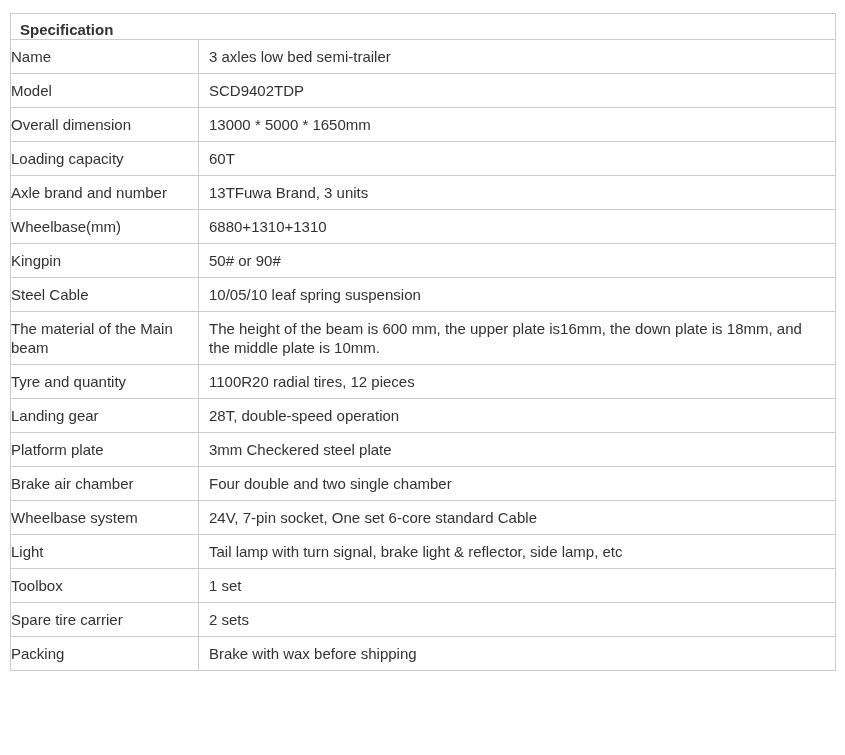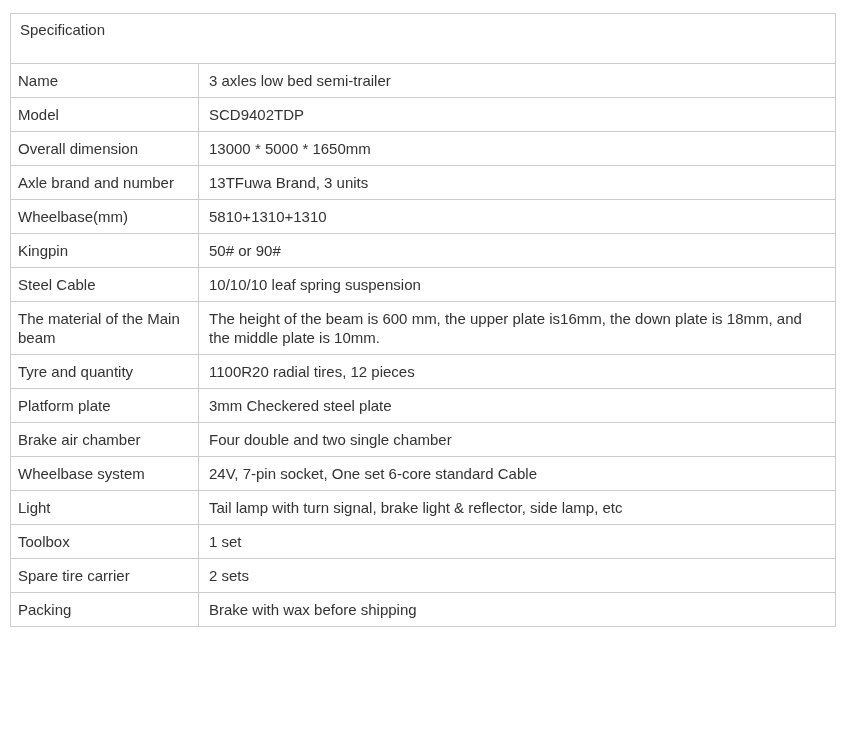--- a/index.html
+++ b/index.html
@@ -15,29 +15,29 @@
   .spec-table {
     border-collapse: collapse;
     margin: 13px 0 0 10px;
     width: 826px;
     table-layout: fixed;
     color: #333333;
     font-size: 15px;
   }
   .spec-table td {
     border: 1px solid #cccccc;
-    padding: 7px 10px 7px 7px;
+    padding: 7px 10px 7px 0;
     line-height: 19px;
     vertical-align: middle;
     overflow: hidden;
     word-wrap: break-word;
   }
   .spec-table td.header-cell {
-    font-weight: normal;
-    padding: 6px 10px 24px 9px;
+    font-weight: bold;
+    padding: 6px 10px 0 9px;
     margin-top: 24px;
   }
   .spec-table td.value-cell {
     padding-left: 10px;
   }
   col.label-col { width: 188px; }
 </style>
 </head>
 <body>
 
@@ -58,42 +58,50 @@
       </tr>
       <tr>
         <td class="label-cell">Model</td>
         <td class="value-cell">SCD9402TDP</td>
       </tr>
       <tr>
         <td class="label-cell">Overall dimension</td>
         <td class="value-cell">13000 * 5000 * 1650mm</td>
       </tr>
       <tr>
+        <td class="label-cell">Loading capacity</td>
+        <td class="value-cell">60T</td>
+      </tr>
+      <tr>
         <td class="label-cell">Axle brand and number</td>
         <td class="value-cell">13TFuwa Brand, 3 units</td>
       </tr>
       <tr>
         <td class="label-cell">Wheelbase(mm)</td>
-        <td class="value-cell">5810+1310+1310</td>
+        <td class="value-cell">6880+1310+1310</td>
       </tr>
       <tr>
         <td class="label-cell">Kingpin</td>
         <td class="value-cell">50# or 90#</td>
       </tr>
       <tr>
         <td class="label-cell">Steel Cable</td>
-        <td class="value-cell">10/10/10 leaf spring suspension</td>
+        <td class="value-cell">10/05/10 leaf spring suspension</td>
       </tr>
       <tr>
         <td class="label-cell">The material of the Main beam</td>
         <td class="value-cell">The height of the beam is 600 mm, the upper plate is16mm, the down plate is 18mm, and the middle plate is 10mm.</td>
       </tr>
       <tr>
         <td class="label-cell">Tyre and quantity</td>
         <td class="value-cell">1100R20 radial tires, 12 pieces</td>
+      </tr>
+      <tr>
+        <td class="label-cell">Landing gear</td>
+        <td class="value-cell">28T, double-speed operation</td>
       </tr>
       <tr>
         <td class="label-cell">Platform plate</td>
         <td class="value-cell">3mm Checkered steel plate</td>
       </tr>
       <tr>
         <td class="label-cell">Brake air chamber</td>
         <td class="value-cell">Four double and two single chamber</td>
       </tr>
       <tr>

